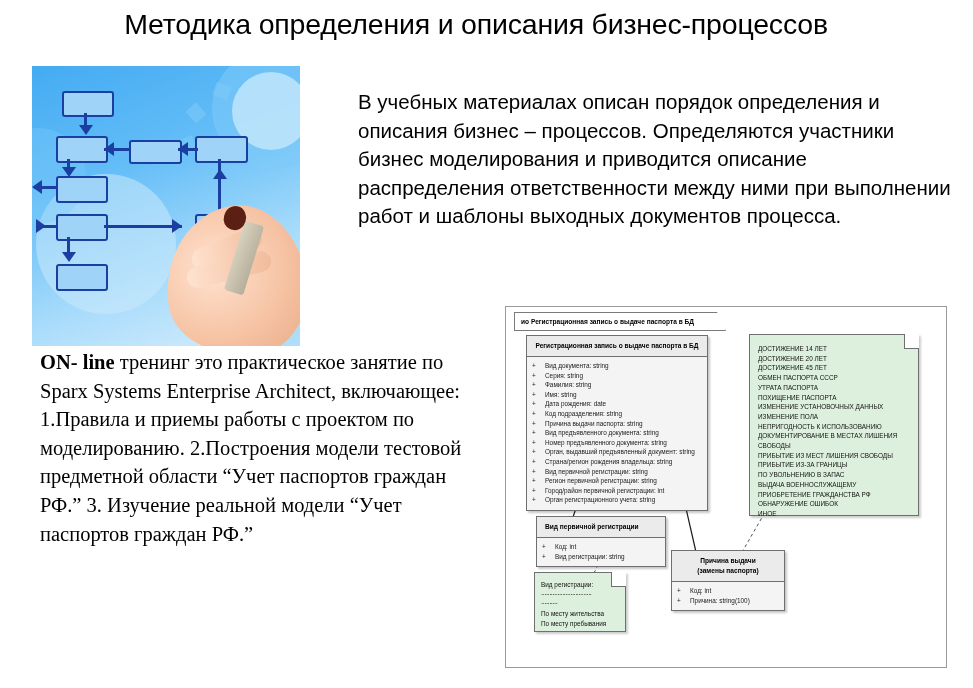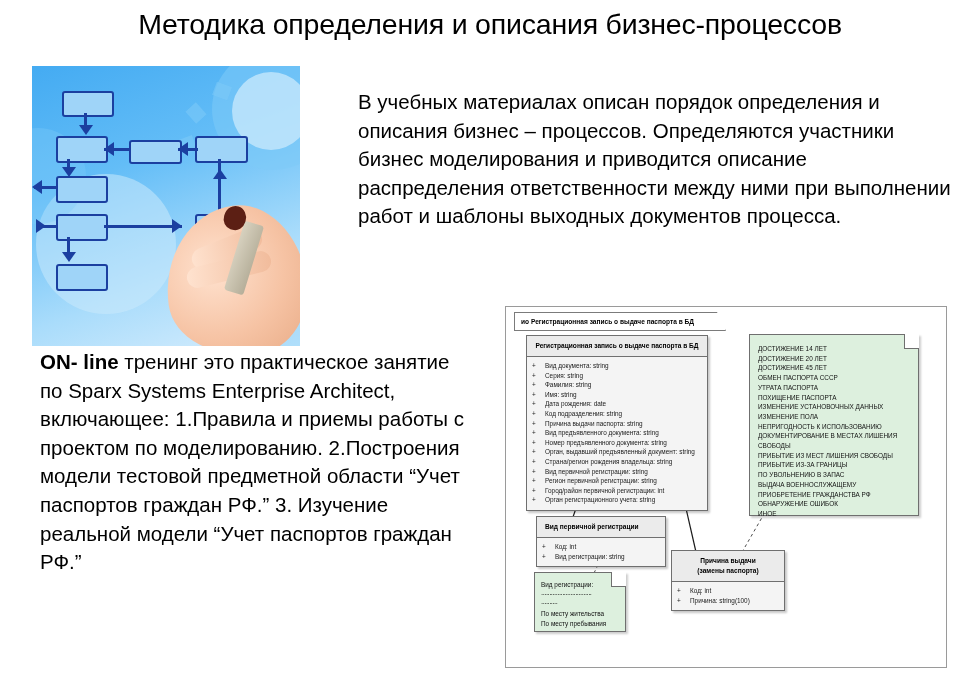--- a/index.html
+++ b/index.html
@@ -2,21 +2,21 @@
 <html><head>
 <meta charset="utf-8">
 <style>
   html,body{margin:0;padding:0;}
   body{
     width:973px;height:688px;background:#ffffff;overflow:hidden;position:relative;
     font-family:"Liberation Sans","DejaVu Sans",sans-serif;color:#000;
   }
   
   #slide-title{
-    position:absolute;left:130px;top:6px;width:720px;
+    position:absolute;left:116px;top:6px;width:720px;
     text-align:center;font-size:28.5px;line-height:36px;color:#000;
     font-weight:400;letter-spacing:-0.2px;
   }
   
   #photo{
     position:absolute;left:32px;top:66px;width:268px;height:280px;overflow:hidden;
     background:linear-gradient(160deg,#44abf2 0%,#63bdf7 35%,#a9dcfb 70%,#d9eefd 100%);
   }
   #photo .gcircle{position:absolute;border-radius:50%;background:#7ecbf8;opacity:.55;}
   #photo .gcircle2{position:absolute;border-radius:50%;background:#cbe9fc;opacity:.75;}
@@ -48,21 +48,21 @@
     position:absolute;width:22px;height:24px;background:#5c1f14;border-radius:50% 50% 45% 45%;
     transform:rotate(17deg);right:54px;bottom:116px;
   }
   
   #intro-text{
     position:absolute;left:358px;top:88px;width:600px;
     font-size:20.5px;line-height:28.6px;color:#000;
   }
   #left-text{
     position:absolute;left:40px;top:348px;width:430px;
-    font-size:20.5px;line-height:28.6px;color:#000;
+    font-size:20.5px;line-height:28.6px;color:#000;font-family:Liberation Serif, serif;
   }
   #left-text b{font-weight:bold;}
   
   #uml-panel{
     position:absolute;left:505px;top:306px;width:440px;height:360px;
     background:#ffffff;border:1px solid #9a9a9a;
   }
   #uml-tab{
     position:absolute;left:8px;top:5px;height:17px;padding:0 8px 0 6px;
     border:1px solid #7b7b7b;background:#ffffff;

